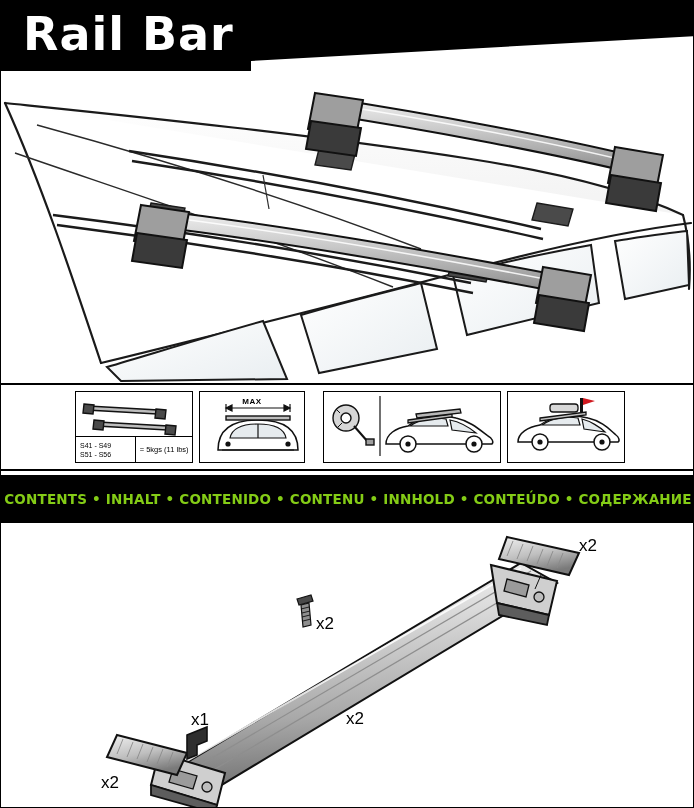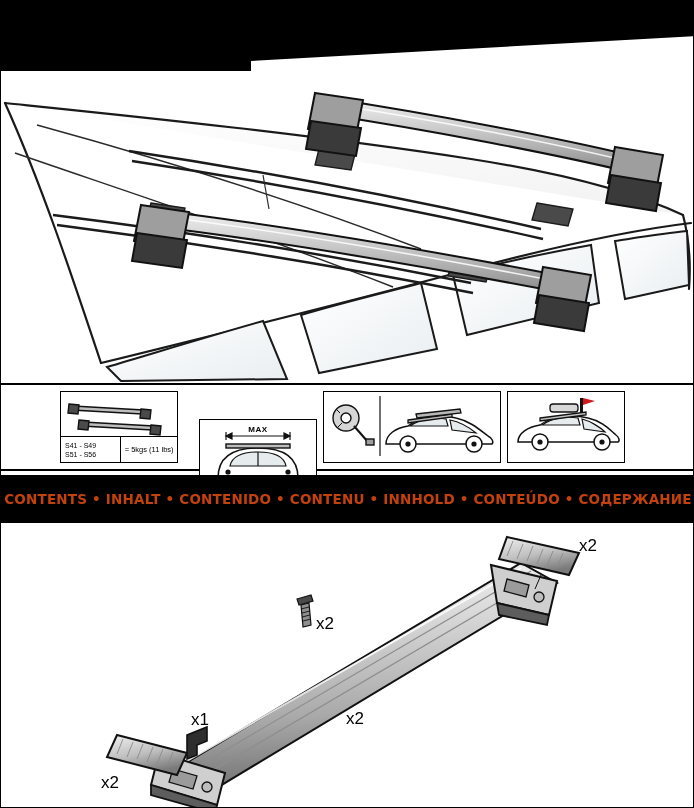--- a/index.html
+++ b/index.html
@@ -88,22 +88,22 @@
   }
   .picto {
     position: absolute;
     top: 6px;
     height: 72px;
     border: 1.5px solid #000;
     box-sizing: border-box;
     background: #fff;
     overflow: hidden;
   }
-  .p1 { left: 59px;  width: 118px; }
-  .p2 { left: 198px; width: 118px; margin-top: 28px; }
+  .p1 { left: 74px;  width: 118px; }
+  .p2 { left: 198px; width: 106px; }
   .p3 { left: 322px; width: 178px; }
   .p4 { left: 506px; width: 118px; }
 
   .picto svg { display: block; }
 
   .weight-cell {
     position: absolute;
     left: 0;
     bottom: 0;
     width: 100%;
@@ -147,21 +147,21 @@
   }
 
   
   .contents-banner {
     position: absolute;
     left: 0;
     top: 474px;
     width: 694px;
     height: 48px;
     background: #000000;
-    color: #c2410c;
+    color: #84cc16;
     display: flex;
     flex-direction: column;
     align-items: center;
     justify-content: center;
     box-sizing: border-box;
   }
   .contents-banner div {
     font-size: 13.5px;
     font-weight: bold;
     letter-spacing: 0.2px;
@@ -192,20 +192,21 @@
   .q-bracket      { left: 190px; top: 709px; }
   .q-bar          { left: 345px; top: 708px; }
   .q-endcap-bot   { left: 100px; top: 772px; }
 </style>
 </head>
 <body>
 
 <div class="page">
 
   <div class="title-bar">
+    <div class="title-text">Rail Bar</div>
     <div class="title-wedge"></div>
   </div>
 
   <div class="hero">
     <svg width="694" height="320" viewBox="0 0 694 320" xmlns="http://www.w3.org/2000/svg">
       <defs>
         <linearGradient id="barGrad" x1="0" y1="0" x2="0" y2="1">
           <stop offset="0%" stop-color="#f2f2f2"></stop>
           <stop offset="45%" stop-color="#c9c9c9"></stop>
           <stop offset="100%" stop-color="#8d8d8d"></stop>

